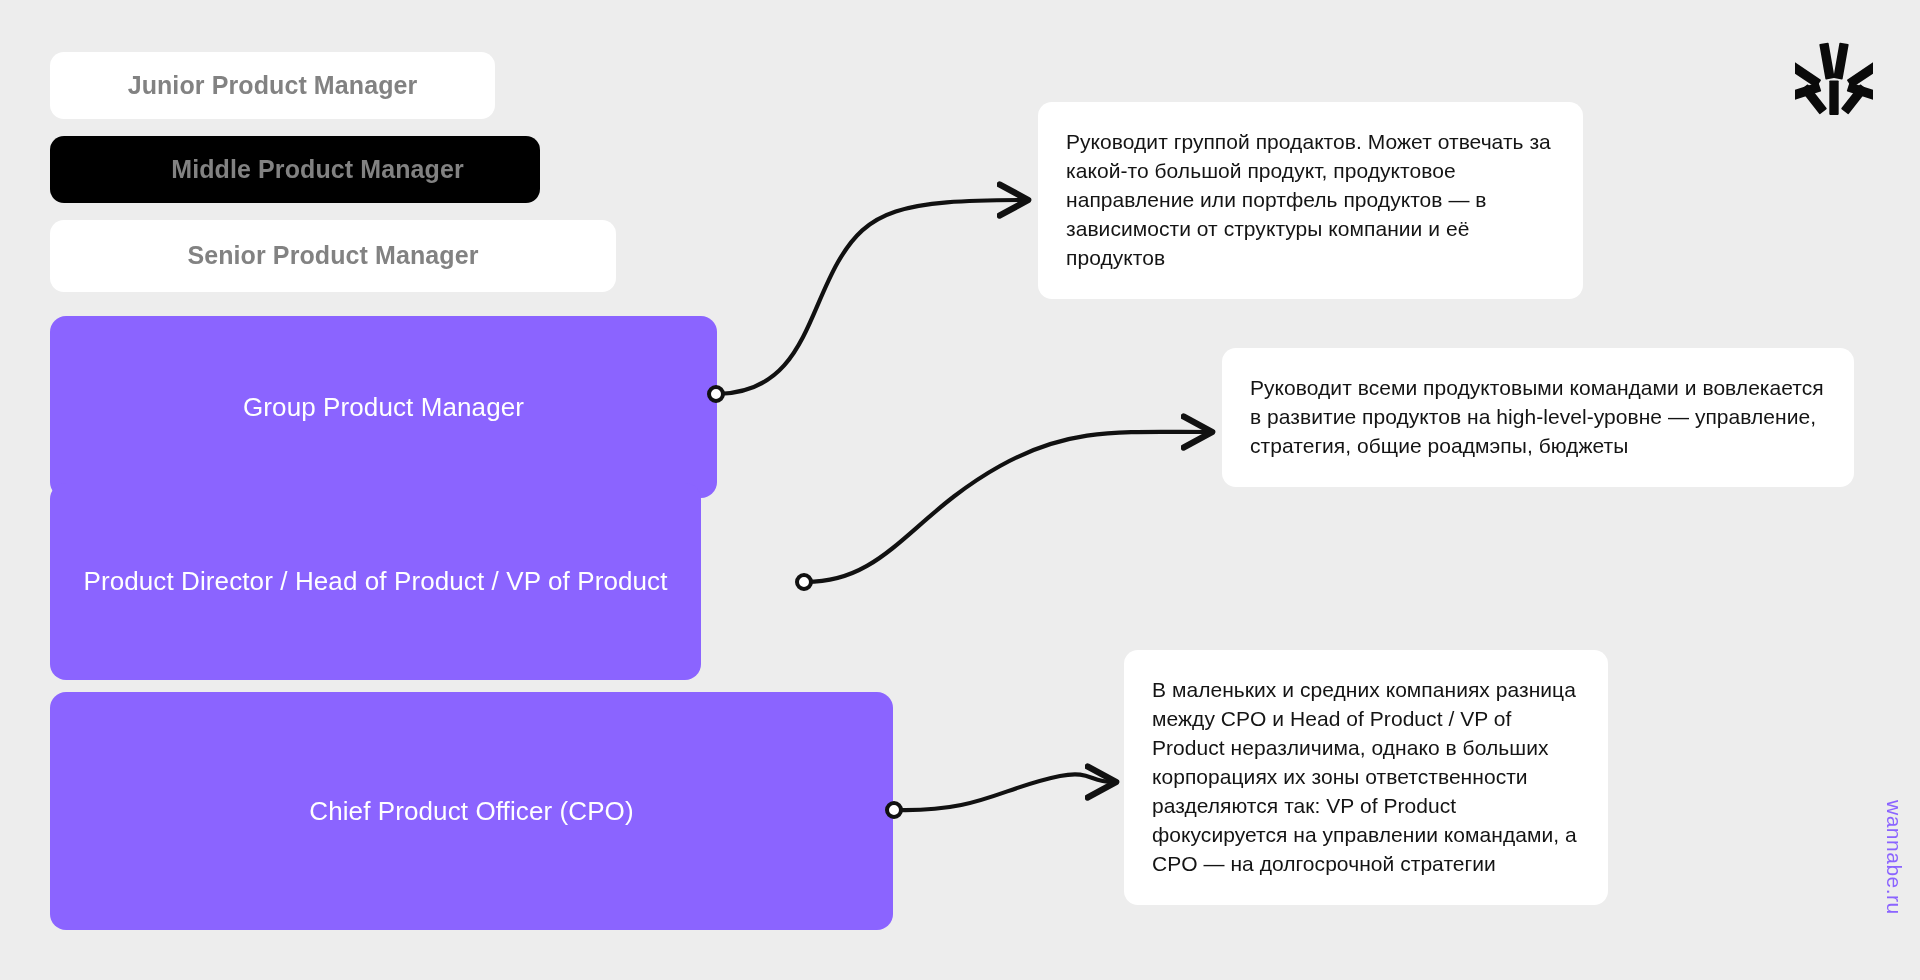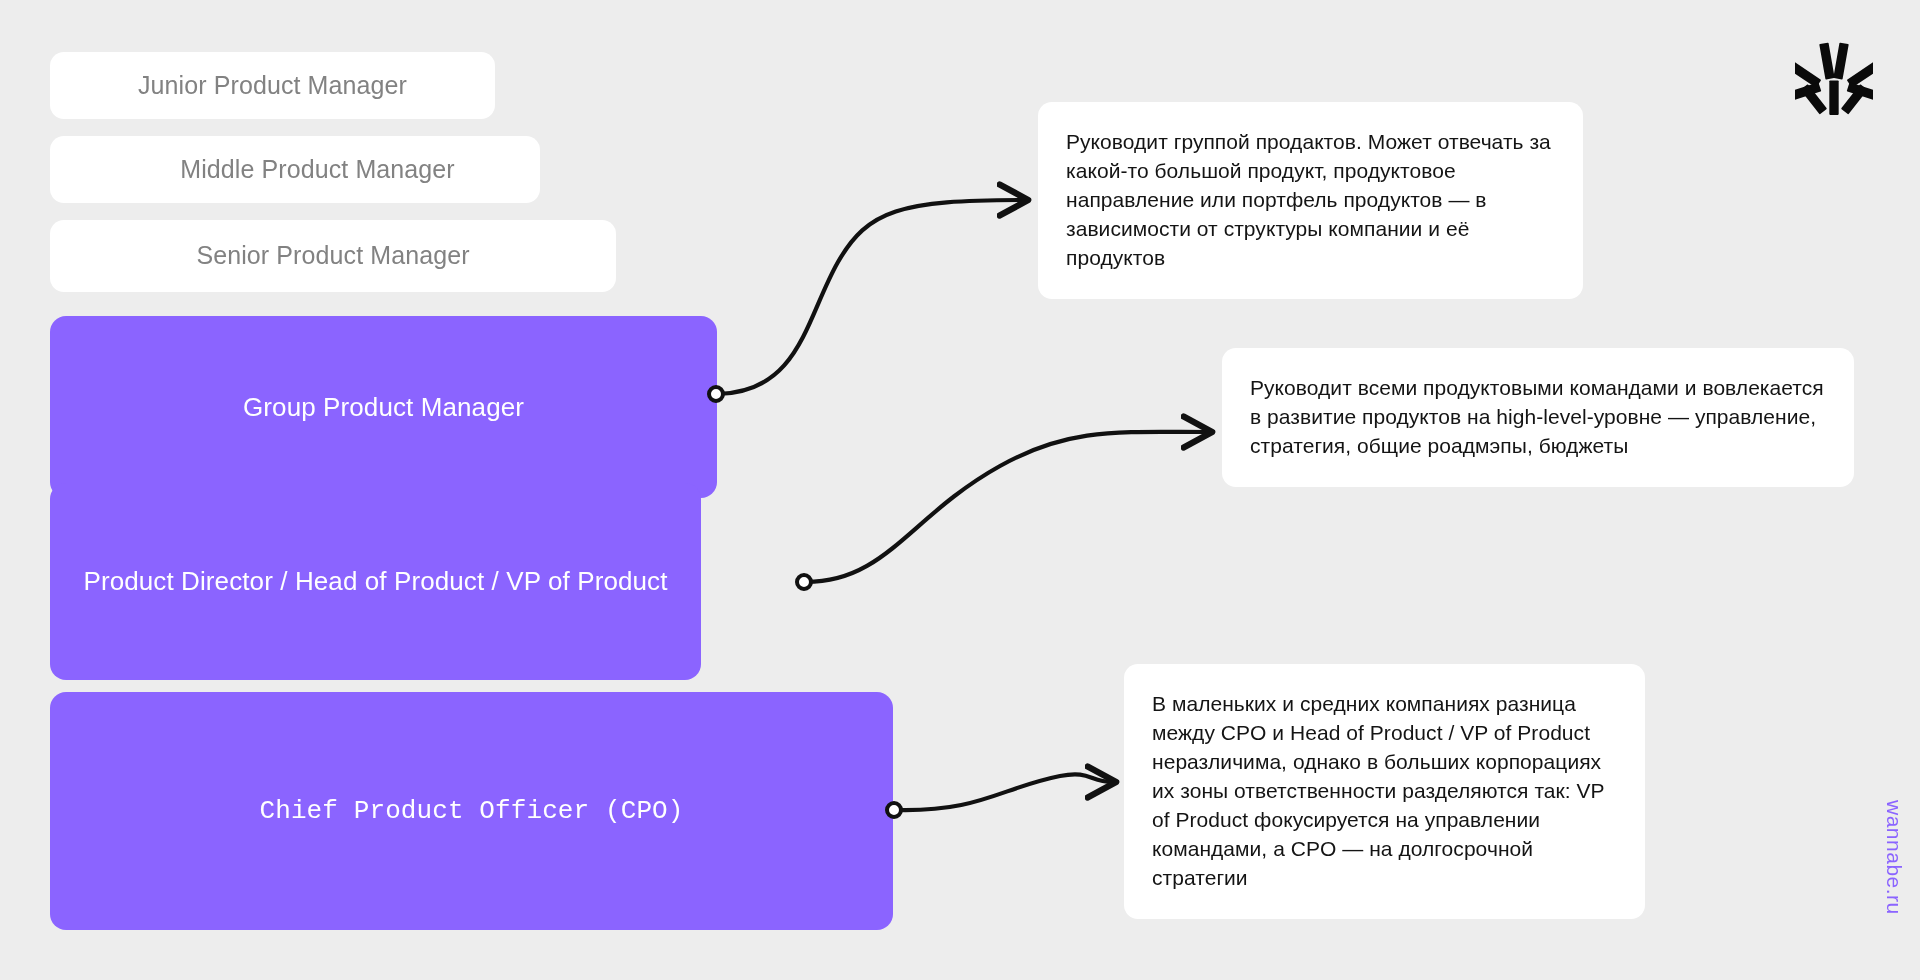--- a/index.html
+++ b/index.html
@@ -28,21 +28,21 @@
     align-items: center;
     justify-content: center;
     box-sizing: border-box;
     border-radius: 14px;
     text-align: center;
   }
   .ladder-card.level-white {
     background: #ffffff;
     color: #828282;
     font-size: 25px;
-    font-weight: 400;
+    font-weight: 700;
     letter-spacing: 0.1px;
   }
   .ladder-card.level-accent {
     color: #ffffff;
     font-size: 26px;
     font-weight: 400;
     letter-spacing: 0.1px;
     border-radius: 16px;
   }
   .ladder-card .card-label {
@@ -66,21 +66,21 @@
     border-radius: 14px;
     box-sizing: border-box;
     padding: 26px 30px 26px 28px;
     color: #141414;
     font-size: 21px;
     line-height: 1.38;
     letter-spacing: 0.05px;
   }
   #callout-0 { left: 1038px; top: 91px;  width: 545px; }
   #callout-1 { left: 1222px; top: 348px; width: 632px; }
-  #callout-2 { left: 1124px; top: 664px; width: 521px; }
+  #callout-2 { left: 1124px; top: 650px; width: 484px; }
 
   
   #connectors {
     position: absolute;
     left: 0;
     top: 0;
     width: 1920px;
     height: 980px;
     pointer-events: none;
   }
@@ -109,37 +109,37 @@
 </style>
 </head>
 <body style="background: rgb(237, 237, 237);">
 
 <div id="stage" style="background: rgb(237, 237, 237);">
 
   <div class="ladder-card level-white" id="card-0" style="background: rgb(255, 255, 255); color: rgb(130, 130, 130);">
     <span class="card-label">Junior Product Manager</span>
   </div>
 
-  <div class="ladder-card level-white" id="card-1" style="background: #ffffff; color: rgb(130, 130, 130); padding-left: 45px;">
+  <div class="ladder-card level-white" id="card-1" style="background: #000000; color: rgb(130, 130, 130); padding-left: 45px;">
     <span class="card-label">Middle Product Manager</span>
   </div>
 
   <div class="ladder-card level-white" id="card-2" style="background: rgb(255, 255, 255); color: rgb(130, 130, 130);">
     <span class="card-label">Senior Product Manager</span>
   </div>
 
   <div class="ladder-card level-accent" id="card-3" style="background: rgb(139, 100, 255);">
     <span class="card-label">Group Product Manager</span>
   </div>
 
   <div class="ladder-card level-accent" id="card-4" style="background: rgb(139, 100, 255);">
     <span class="card-label">Product Director / Head of Product / VP of Product</span>
   </div>
 
-  <div class="ladder-card level-accent" id="card-5" style="background: rgb(139, 100, 255); font-family: Liberation Mono, monospace;">
+  <div class="ladder-card level-accent" id="card-5" style="background: rgb(139, 100, 255);">
     <span class="card-label">Chief Product Officer (CPO)</span>
   </div>
 
   <div class="callout" id="callout-0" style="background: rgb(255, 255, 255); color: rgb(20, 20, 20); margin-top: 11px;">
     <span>Руководит группой продактов. Может отвечать за какой-то большой продукт, продуктовое направление или портфель продуктов — в зависимости от структуры компании и её продуктов</span>
   </div>
 
   <div class="callout" id="callout-1" style="background: rgb(255, 255, 255); color: rgb(20, 20, 20);">
     <span>Руководит всеми продуктовыми командами и вовлекается в развитие продуктов на high-level-уровне — управление, стратегия, общие роадмэпы, бюджеты</span>
   </div>

